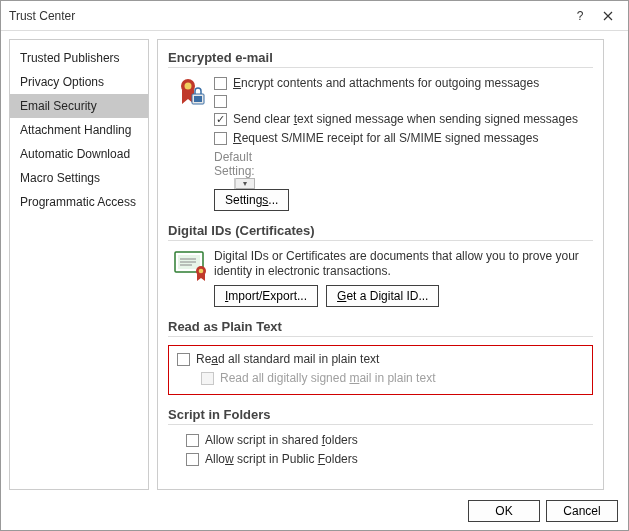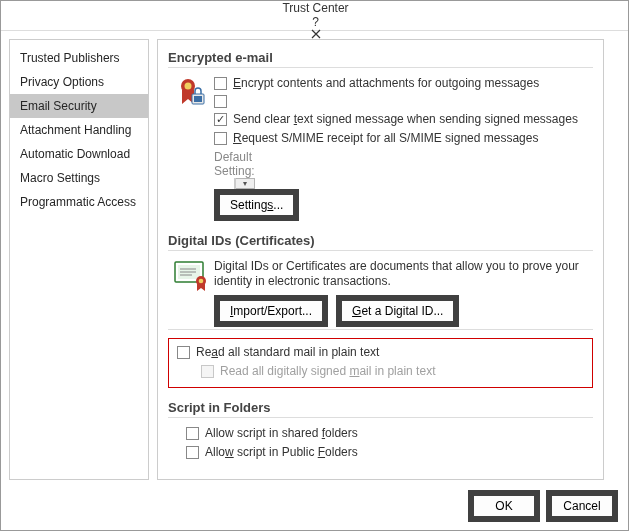--- a/index.html
+++ b/index.html
@@ -19,21 +19,20 @@
   flex-direction: column;
   position: relative;
 }
 .titlebar {
   height: 30px;
   display: flex;
   align-items: center;
   padding: 0 6px 0 8px;
   border-bottom: 1px solid #ddd;
   box-sizing: border-box;
-  flex-direction: column;
 }
 .titlebar .title {
   flex: 1;
   font-size: 12px;
 }
 .titlebar .btn {
   width: 28px;
   height: 24px;
   display: flex;
   align-items: center;
@@ -157,21 +156,21 @@
   border: 1px solid #b5b5b5;
   border-left: none;
   background: #efefef;
   display: flex;
   align-items: center;
   justify-content: center;
   font-size: 8px;
   color: #555;
 }
 .btn-std {
-  border: 6px solid #404040;
+  border: 1px solid #404040;
   background: #fdfdfd;
   padding: 3px 10px;
   font-family: inherit;
   font-size: 12px;
   cursor: default;
 }
 .dig-row {
   display: flex;
 }
 .dig-icon {
@@ -294,20 +293,21 @@
         </div>
         <div class="dig-body">
           <div class="dig-text">Digital IDs or Certificates are documents that allow you to prove your identity in electronic transactions.</div>
           <div class="dig-buttons">
             <button class="btn-std"><span class="u">I</span><span>mport/Export...</span></button>
             <button class="btn-std"><span class="u">G</span><span>et a Digital ID...</span></button>
           </div>
         </div>
       </div>
 
+      <div class="section-title" style="margin-top:12px">Read as Plain Text</div>
       <hr class="section-divider">
       <div class="highlight-box">
         <div class="cb-row">
           <span class="cb"></span>
           <span class="cb-label"><span>Re</span><span class="u">a</span><span>d all standard mail in plain text</span></span>
         </div>
         <div class="cb-row indent">
           <span class="cb disabled"></span>
           <span class="cb-label disabled"><span>Read all digitally signed </span><span class="u">m</span><span>ail in plain text</span></span>
         </div>

